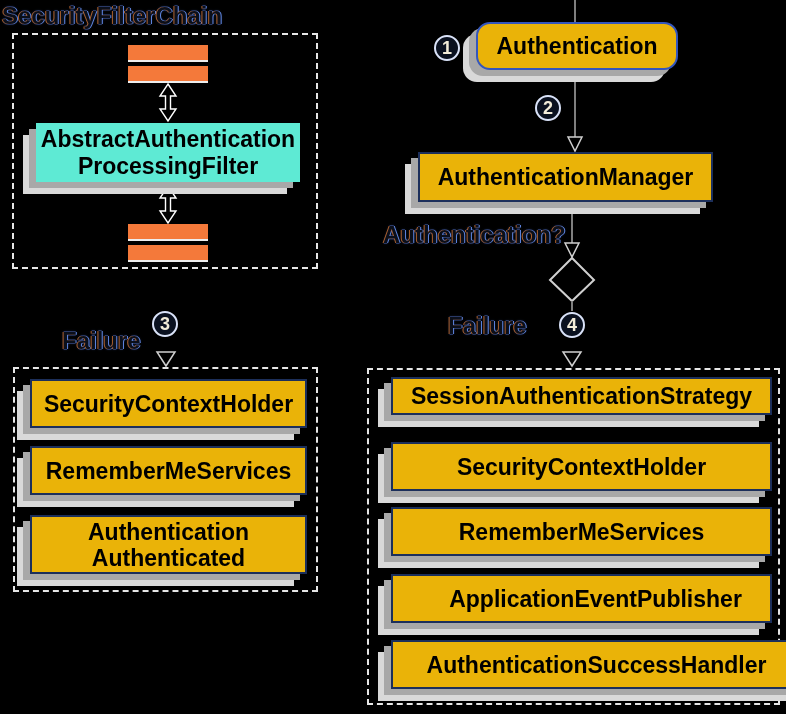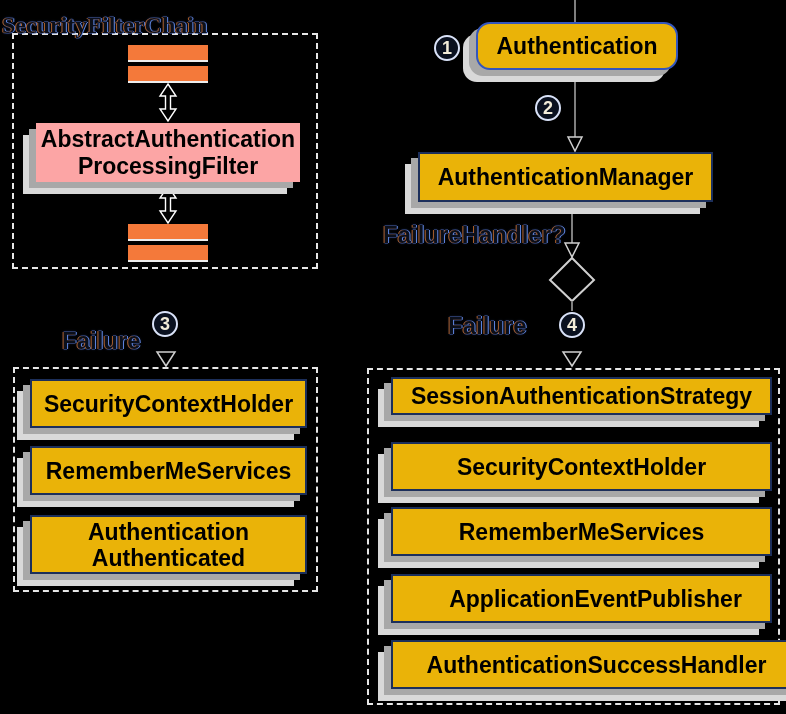--- a/index.html
+++ b/index.html
@@ -15,21 +15,21 @@
                 0 1px 0 rgba(70,92,165,0.55), 0 -1px 0 rgba(70,92,165,0.55),
                 0 0 3px rgba(90,130,220,0.35);
   }
   .dashed{position:absolute;border:2px dashed #e6e6e6;background:transparent;}
   .bar{
     position:absolute;left:128px;width:80px;height:17px;
     background:#F4793A;border-bottom:2px solid #ededed;
   }
   .orange-box{
     position:absolute;left:36px;top:123px;width:264px;height:59px;
-    background:#fca5a5;
+    background:#5eead4;
     box-shadow:-7px 6px 0 #a8a8a8, -13px 12px 0 #d9d9d9;
     display:flex;flex-direction:column;align-items:center;justify-content:center;
     font-weight:bold;font-size:23px;line-height:27px;color:#000;white-space:nowrap;
   }
   .bluebox{
     position:absolute;background:#eab308;border:2px solid #1c2f5b;
     box-shadow:-7px 6px 0 #a8a8a8, -13px 12px 0 #d9d9d9;
     display:flex;flex-direction:column;align-items:center;justify-content:center;
     font-weight:bold;font-size:23px;line-height:26px;color:#000;white-space:nowrap;
   }
@@ -64,21 +64,21 @@
 
     <line x1="572" y1="202" x2="572" y2="243" stroke="#7f7f7f" stroke-width="2"></line>
     <polygon points="565,243 579,243 572,257" fill="#000" stroke="#cfcfcf" stroke-width="1.5"></polygon>
     <polygon points="572,258 594,280 572,301 550,280" fill="#000" stroke="#d0d0d0" stroke-width="2"></polygon>
     <line x1="572" y1="301" x2="572" y2="311" stroke="#7f7f7f" stroke-width="2"></line>
 
     <polygon points="563,352 581,352 572,366" fill="#000" stroke="#cfcfcf" stroke-width="1.5"></polygon>
     <polygon points="157,352 175,352 166,366" fill="#000" stroke="#cfcfcf" stroke-width="1.5"></polygon>
   </svg>
 
-  <div class="emboss" style="left:2px;top:12px;font-family:Liberation Serif, serif;">SecurityFilterChain</div>
+  <div class="emboss" style="left:2px;top:2px;">SecurityFilterChain</div>
 
   <div class="bar" style="top:45px;"></div>
   <div class="bar" style="top:66px;"></div>
   <div class="bar" style="top:224px;"></div>
   <div class="bar" style="top:245px;"></div>
 
   <div class="orange-box">
     <span>AbstractAuthentication</span>
     <span>ProcessingFilter</span>
   </div>
@@ -89,21 +89,21 @@
 
   <div class="bluebox" style="left:418px;top:152px;width:295px;height:50px;">
     <span>AuthenticationManager</span>
   </div>
 
   <div class="circle-num" style="left:434px;top:35px;">1</div>
   <div class="circle-num" style="left:535px;top:95px;">2</div>
   <div class="circle-num" style="left:152px;top:311px;">3</div>
   <div class="circle-num" style="left:559px;top:312px;">4</div>
 
-  <div class="emboss" style="left:383px;top:221px;">FailureHandler?</div>
+  <div class="emboss" style="left:383px;top:221px;">Authentication?</div>
   <div class="emboss" style="left:62px;top:327px;">Failure</div>
   <div class="emboss" style="left:448px;top:312px;">Failure</div>
 
 <div class="bluebox" style="left: 30px; top: 379px; width: 277px; height: 49px;">
       <span>SecurityContextHolder</span>
     </div>
     <div class="bluebox" style="left: 30px; top: 446px; width: 277px; height: 49px;">
       <span>RememberMeServices</span>
     </div>
     <div class="bluebox" style="left: 30px; top: 515px; width: 277px; height: 59px;">

